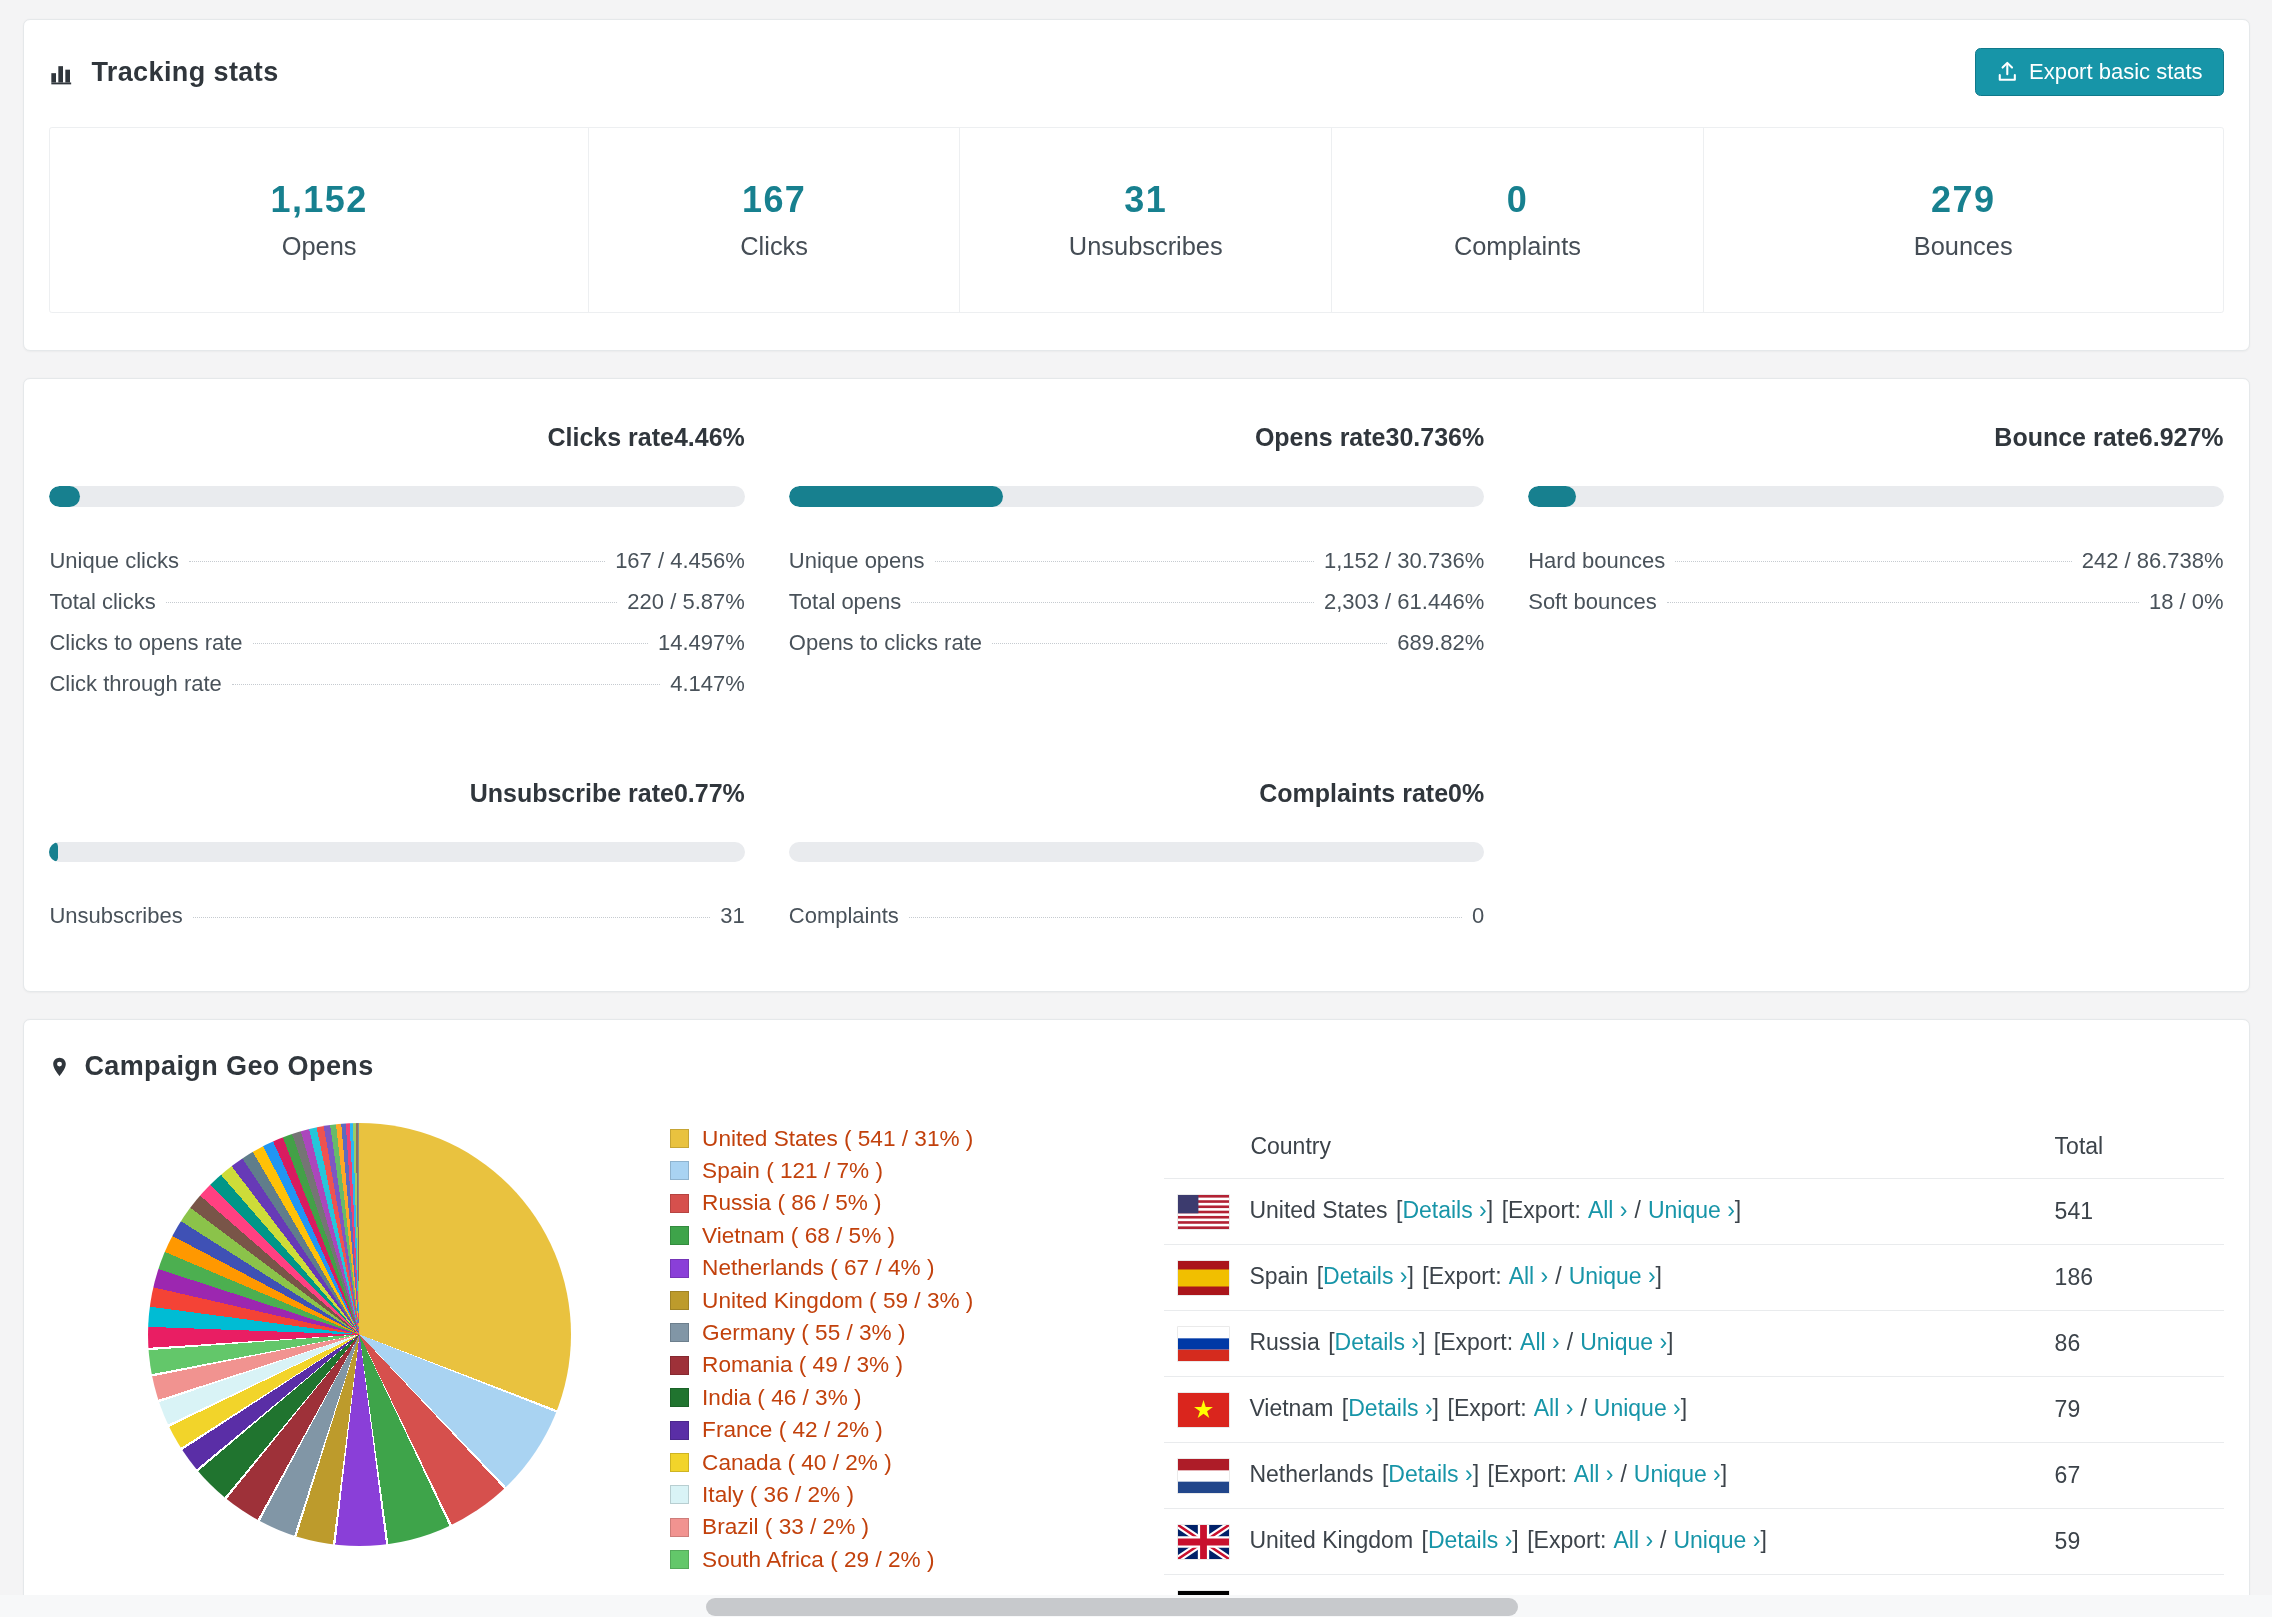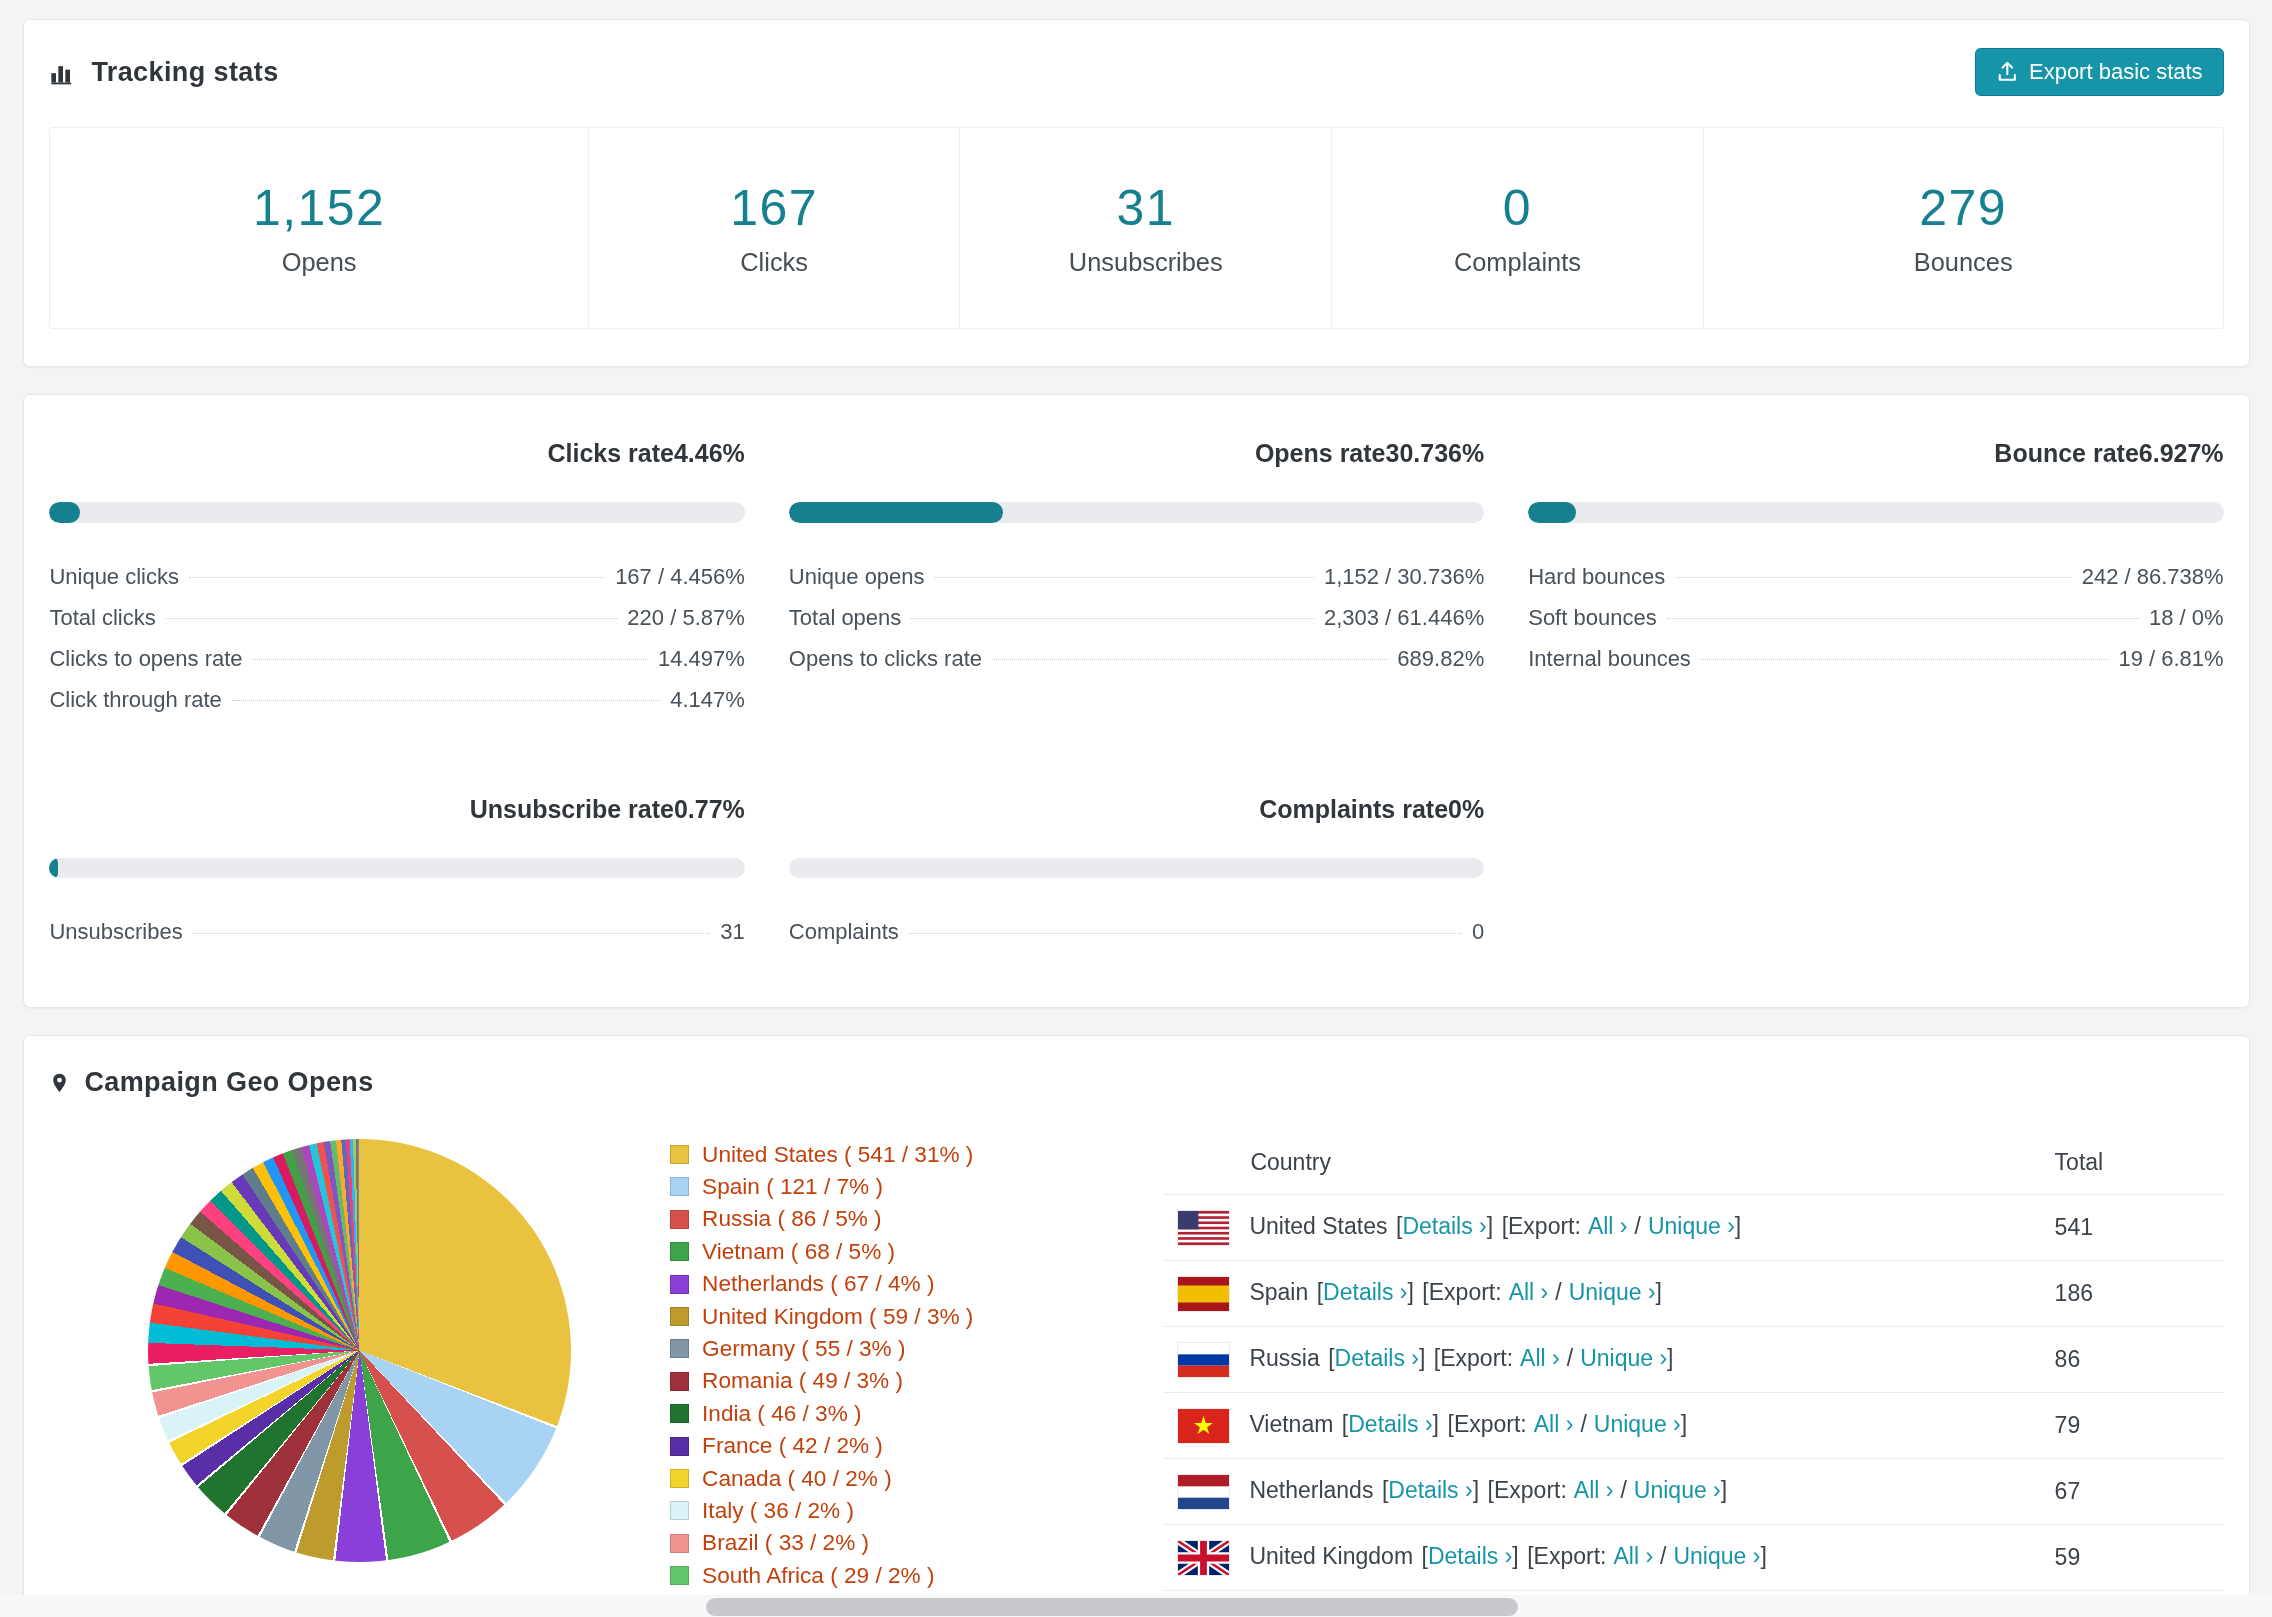--- a/index.html
+++ b/index.html
@@ -29,21 +29,21 @@
   .btn-export{
     display:inline-flex;align-items:center;gap:10px;
     background:var(--accent);border:1.4px solid #10798b;border-radius:5.6px;
     color:#fff;font-family:inherit;font-size:22px;padding:10px 20px;cursor:pointer;
   }
   
   .stats-row{display:flex;margin-top:31px;border:1.4px solid #edeff1;border-radius:2.8px}
   .stat{flex:1;text-align:center;padding:51px 0;border-left:1.4px solid #edeff1}
   .stat:first-child{border-left:none;flex:1.45}
   .stat:last-child{flex:1.4}
-  .stat-value{font-size:50px;font-weight:400;color:var(--accent-dark);letter-spacing:1.4px}
+  .stat-value{font-size:36px;font-weight:700;color:var(--accent-dark);letter-spacing:1.4px}
   .stat-label{font-size:25.4px;color:#454d55;margin-top:11.3px}
   
   .rates-grid{display:grid;grid-template-columns:repeat(3,1fr);column-gap:44px;row-gap:67px}
   .rate-head{display:flex;justify-content:flex-end;align-items:baseline;
     font-size:25px;font-weight:700;color:var(--text-dark)}
   .bar-track{height:20.5px;background:#e9ebee;border-radius:10.6px;margin:34px 0 41px;overflow:hidden}
   .bar-fill{height:100%;background:var(--accent-dark);border-radius:10.6px}
   .rate-row{display:flex;align-items:baseline;font-size:22px;color:var(--text-body);height:41px}
   .leader{flex:1;border-bottom:1.4px dotted #c6cbd0;margin:0 10px;position:relative;top:-5.6px}
   .rv{white-space:nowrap}
@@ -196,25 +196,20 @@
           <div class="rate-row">
             <span class="rl">Hard bounces</span>
             <span class="leader"></span>
             <span class="rv">242 / 86.738%</span>
           </div>
           <div class="rate-row">
             <span class="rl">Soft bounces</span>
             <span class="leader"></span>
             <span class="rv">18 / 0%</span>
           </div>
-          <div class="rate-row">
-            <span class="rl">Internal bounces</span>
-            <span class="leader"></span>
-            <span class="rv">19 / 6.81%</span>
-          </div>
         </div>
       </section>
       <section class="rate">
         <div class="rate-head">
           <span class="rate-title">Unsubscribe rate</span>
           <span class="rate-pct">0.77%</span>
         </div>
         <div class="bar-track">
           <div class="bar-fill" style="width: max(0.77%, 8.5px);"></div>
         </div>

